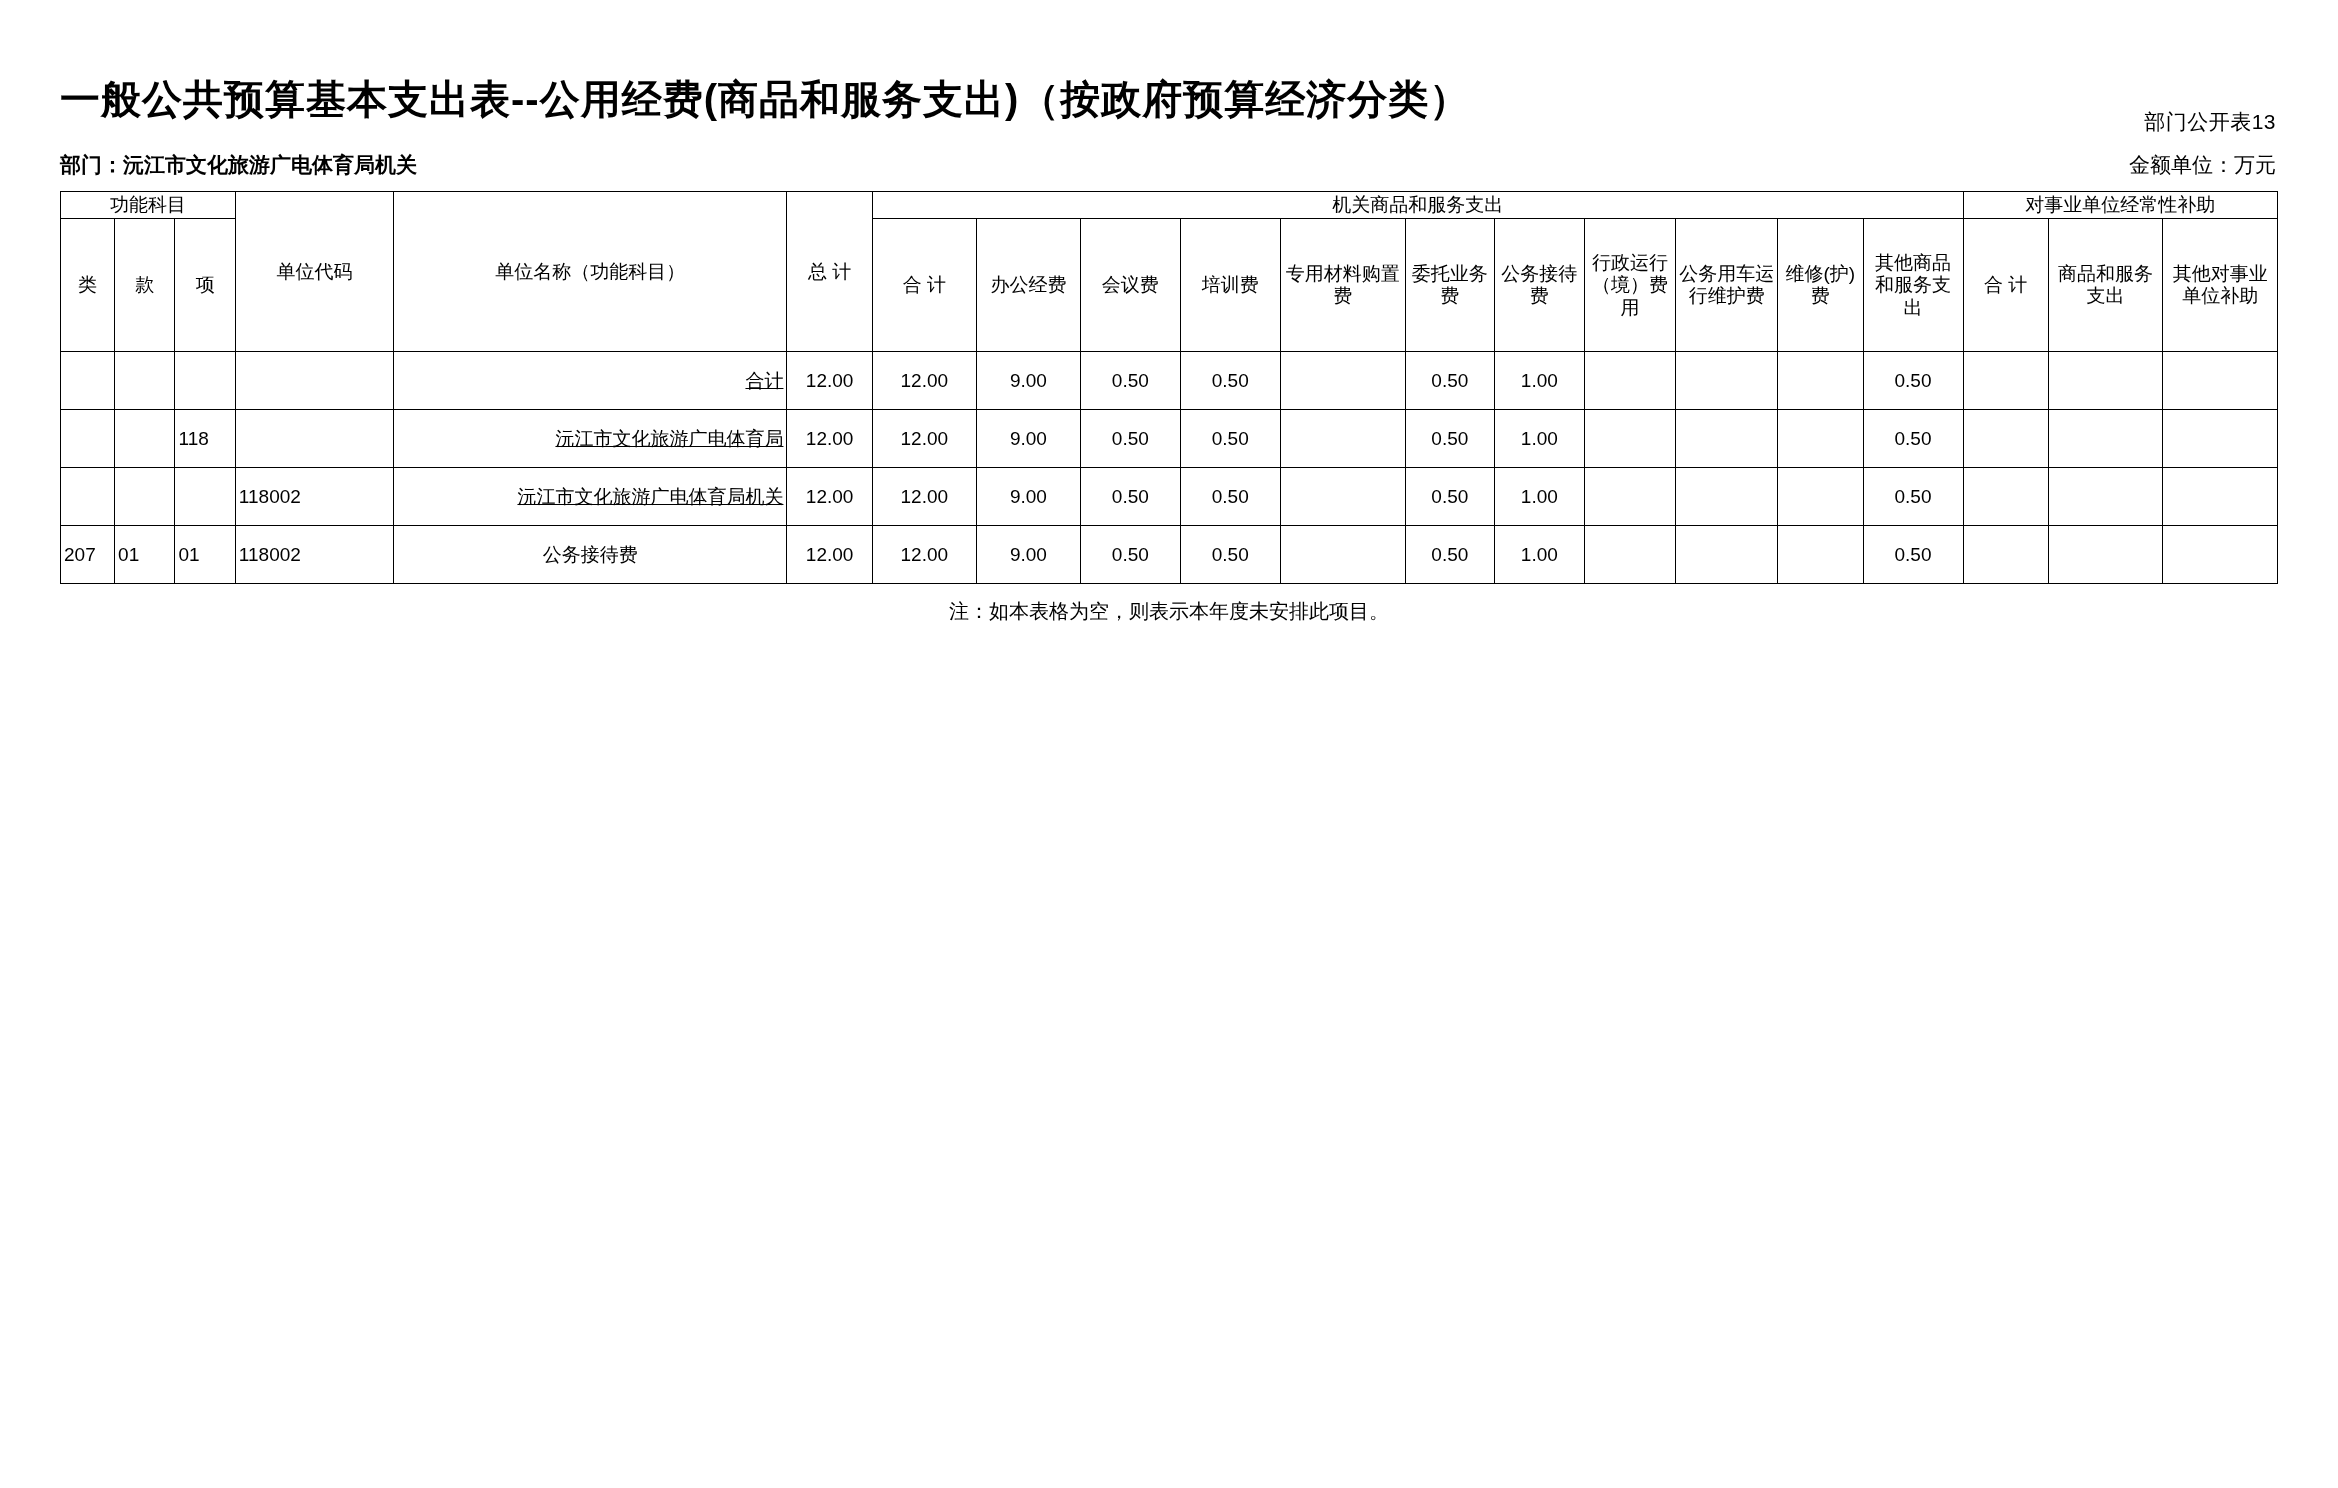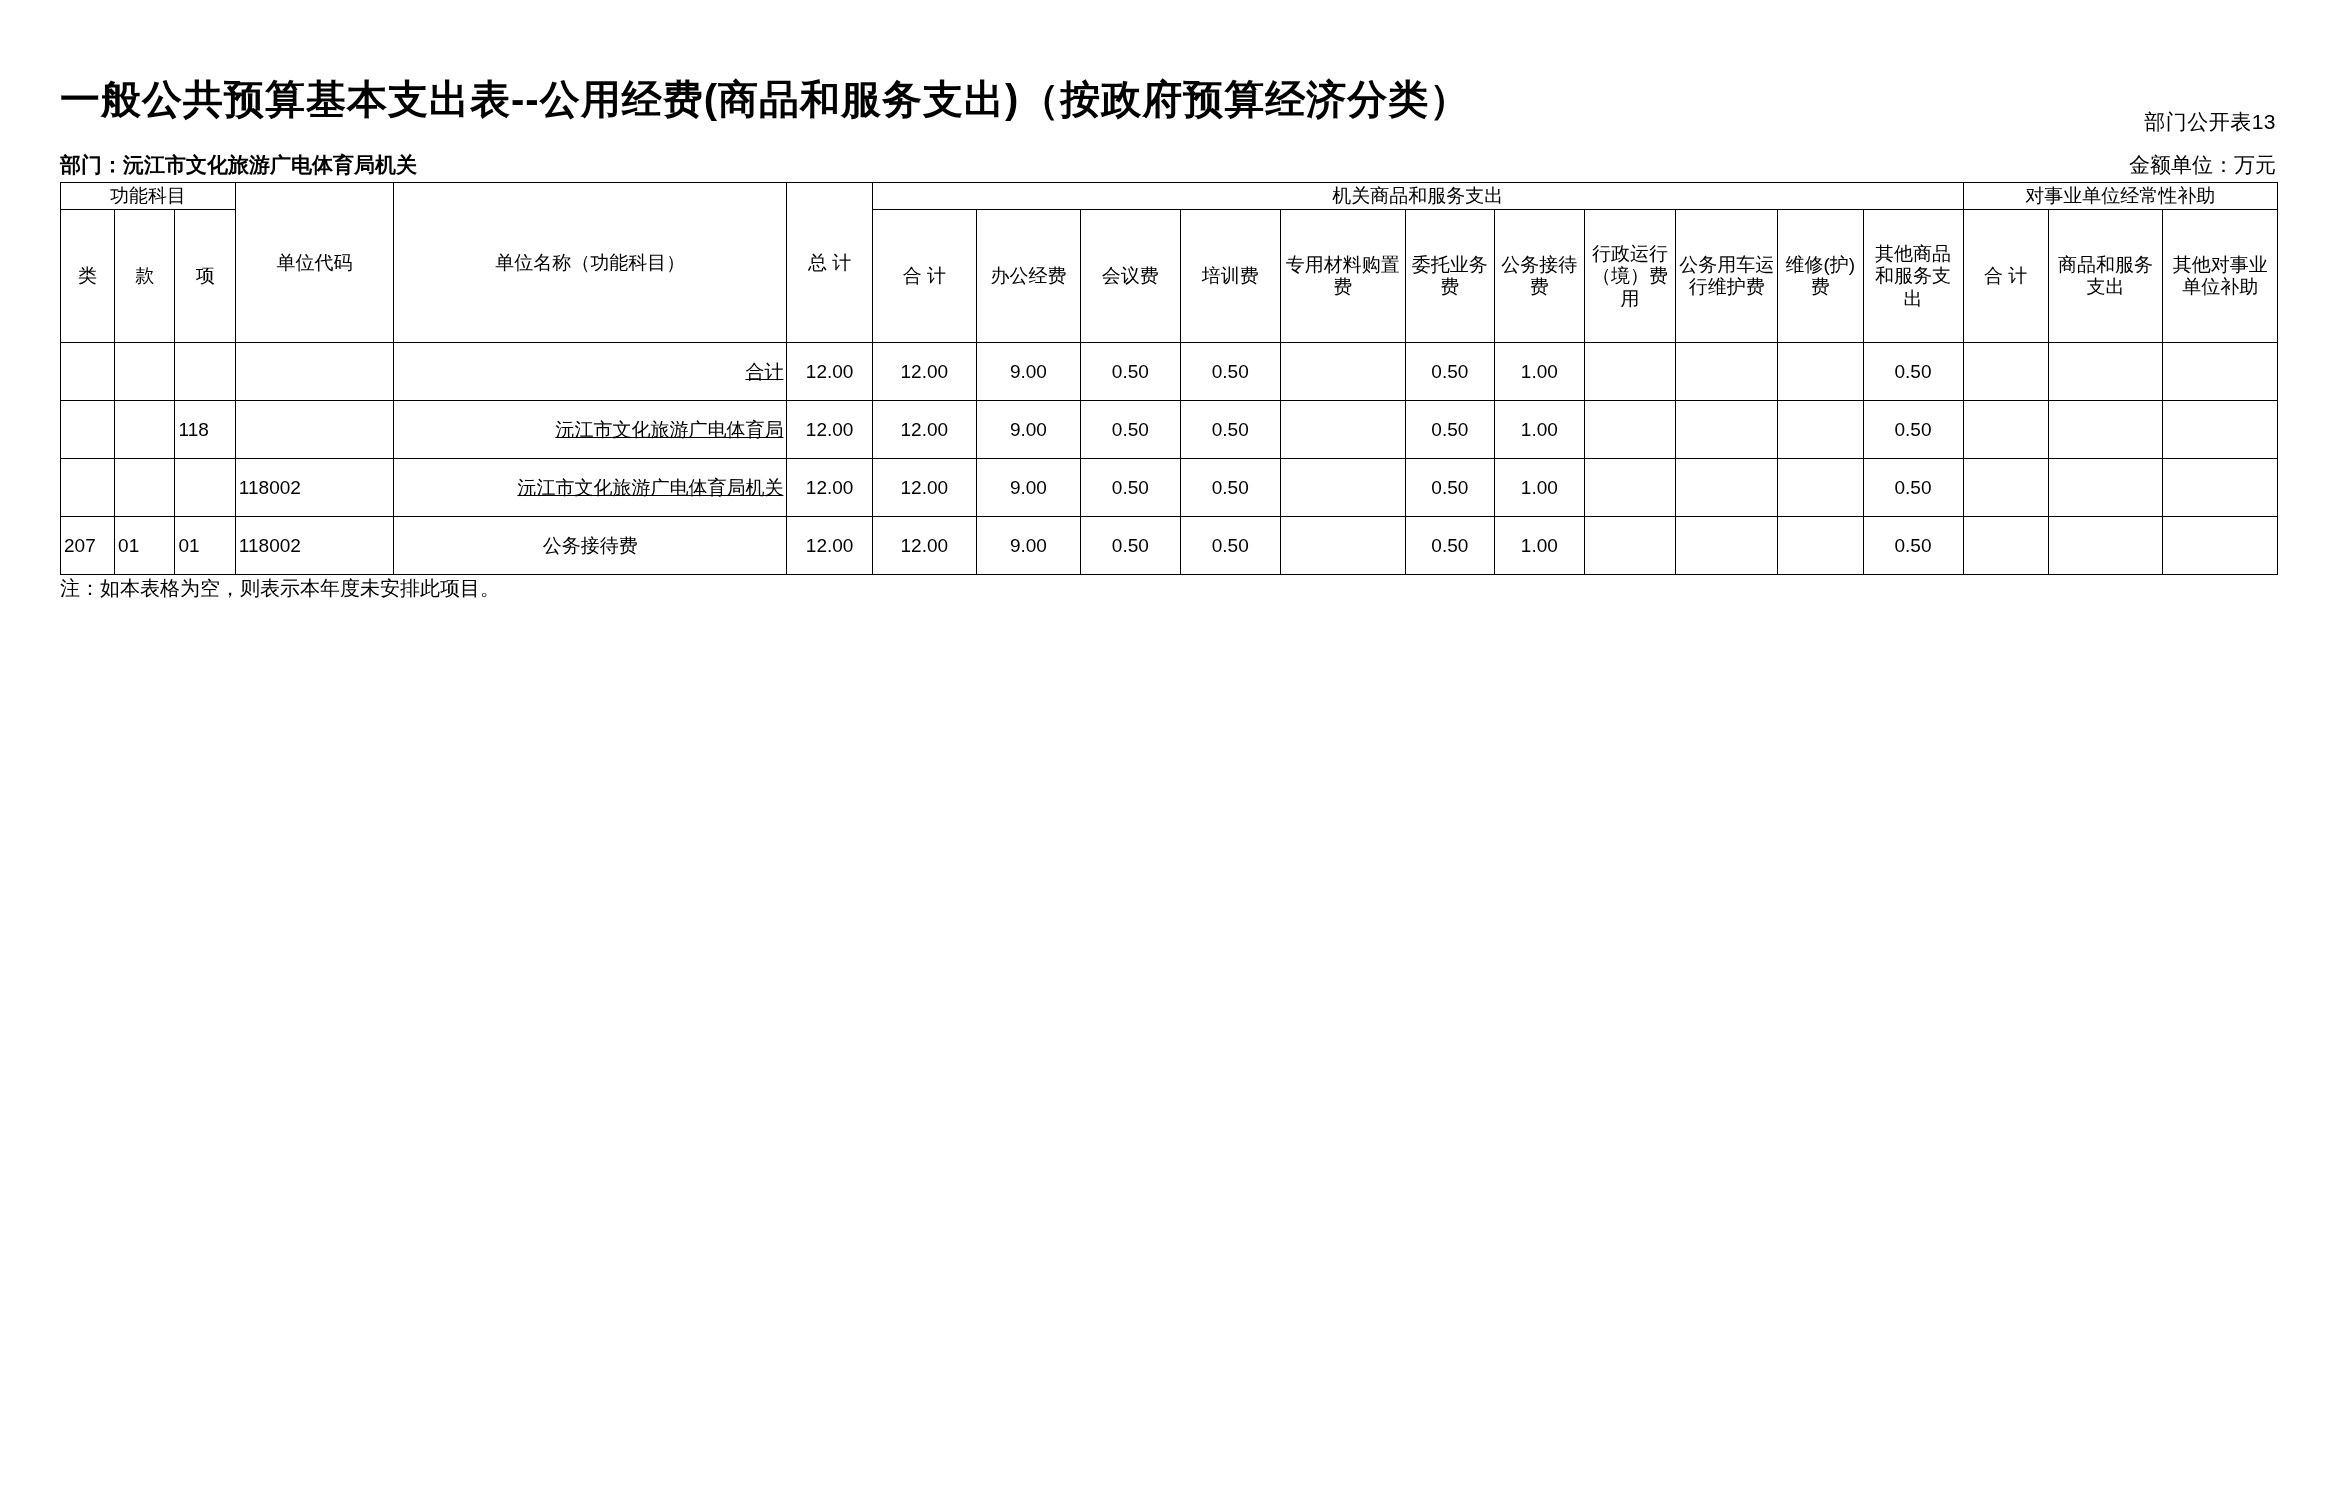--- a/index.html
+++ b/index.html
@@ -54,21 +54,21 @@
   .unit-line {
     position: absolute;
     right: 2px;
     top: 0;
     font-size: 21px;
     font-family: "Liberation Sans", sans-serif;
   }
   table.budget {
     border-collapse: collapse;
     width: 100%;
-    margin-top: 1px;
+    margin-top: 10px;
     table-layout: fixed;
   }
   table.budget th, table.budget td {
     border: 1.5px solid #000000;
     font-size: 19px;
     font-family: "Liberation Sans", sans-serif;
     font-weight: normal;
     padding: 2px 3px;
     line-height: 1.18;
     vertical-align: middle;
@@ -98,22 +98,24 @@
     font-size: 20px;
   }
   .cell-name-l {
     text-align: right;
     padding-left: 10px;
     font-size: 20px;
     text-decoration: underline;
   }
   tbody tr { height: 58px; }
   .note {
-    font-size: 20px;
-    font-family: "Liberation Sans", sans-serif;
+    margin-top: 14px;
+    font-size: 20px;
+    font-family: "Liberation Sans", sans-serif;
+    text-align: center;
   }
   .hdr-small { font-size: 19px; }
 </style>
 </head>
 <body>
 
 <div class="page">
 
   <div class="corner-label">部门公开表13</div>
 

